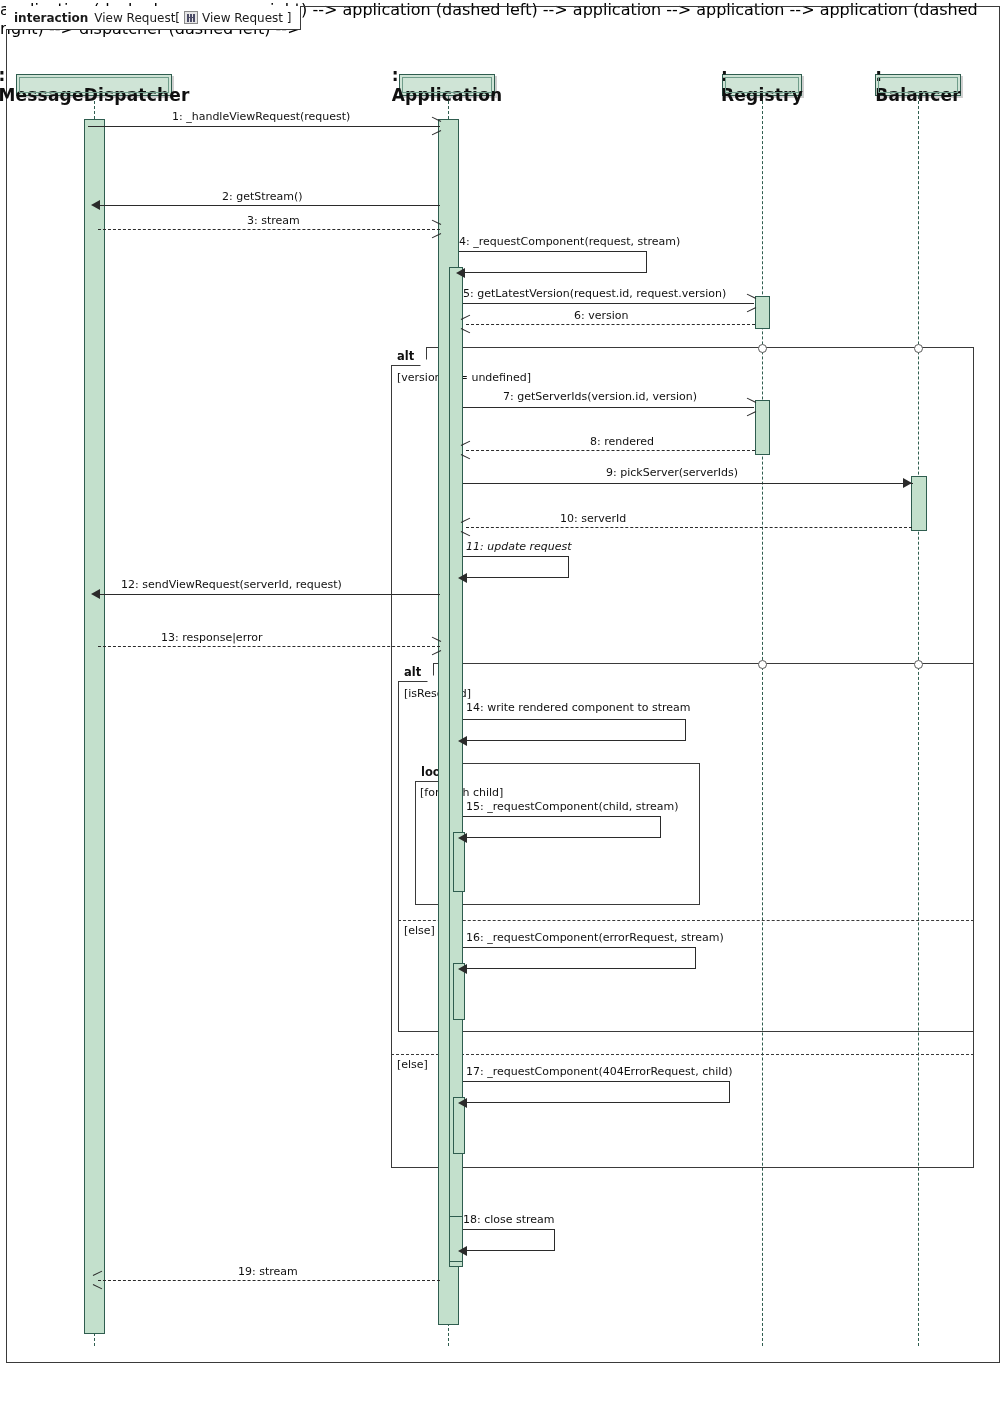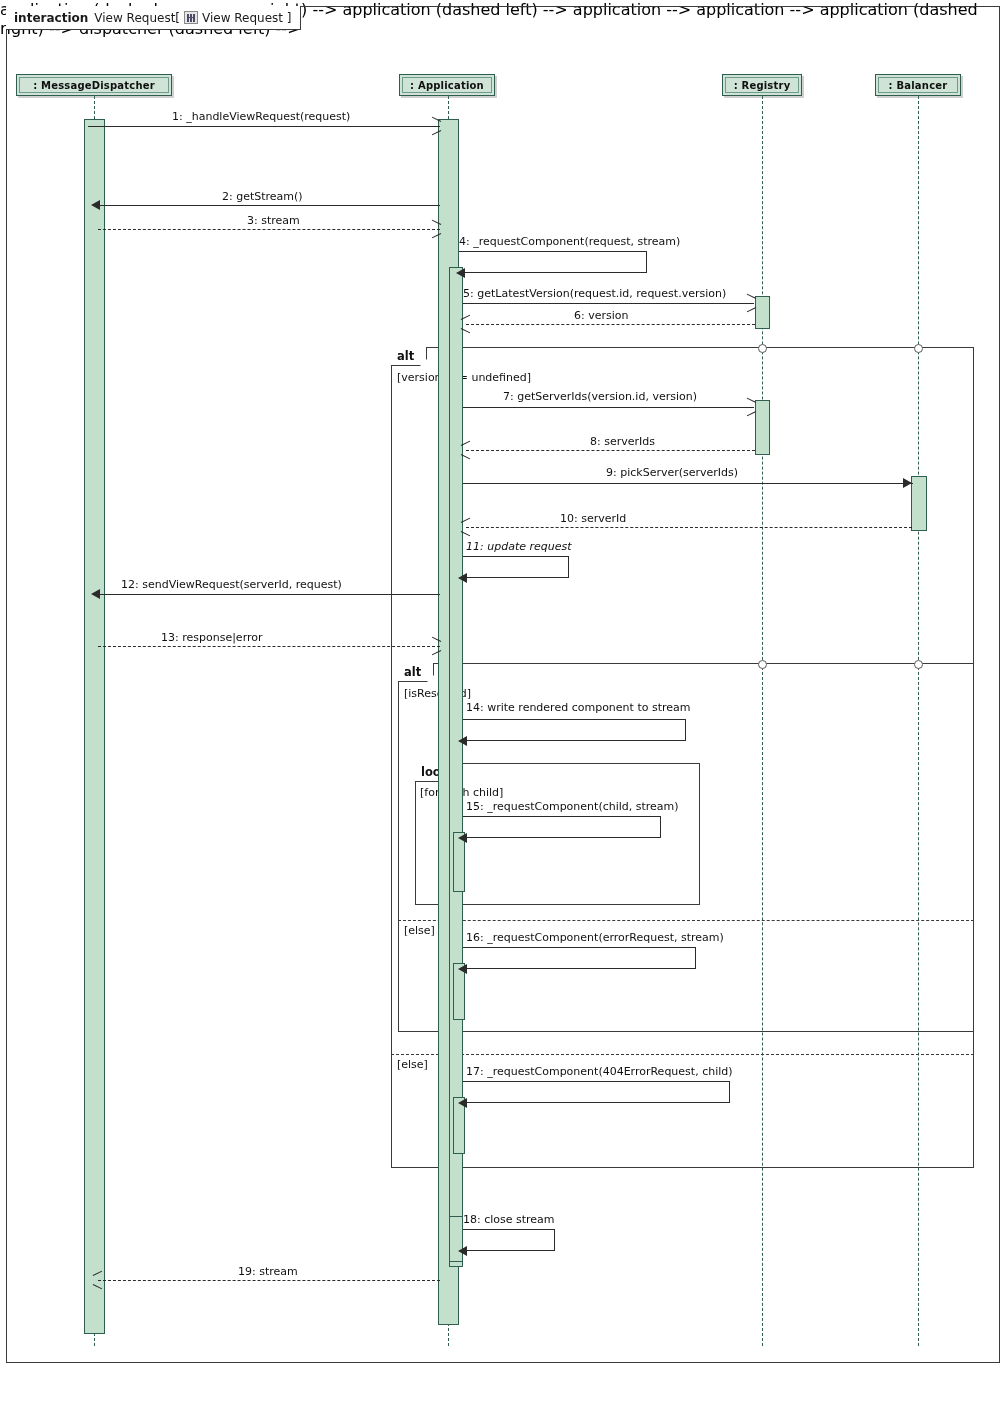--- a/index.html
+++ b/index.html
@@ -18,21 +18,21 @@
   .mini-icon{display:inline-block;width:14px;height:13px;border:1px solid #8a8a8a;background:#e6e6e6;
              margin:0 4px;position:relative;vertical-align:-2px;box-sizing:border-box;}
   .mini-icon i{position:absolute;background:#4a4a66;}
   .mini-icon i.v1{left:2px;top:2px;width:2px;height:8px;}
   .mini-icon i.v2{left:5px;top:2px;width:2px;height:8px;}
   .mini-icon i.v3{left:8px;top:2px;width:2px;height:8px;}
   .mini-icon i.h1{left:2px;top:5px;width:8px;height:1px;}
 
   
   .head{position:absolute;height:22px;border:1px solid #2f5d4f;background:#cfe4d6;box-sizing:border-box;
-        display:flex;align-items:center;justify-content:center;font-size:10px;font-weight:bold;color:#101010;
+        display:flex;align-items:center;justify-content:center;font-size:17px;font-weight:bold;color:#101010;
         box-shadow:2px 2px 0 rgba(120,120,120,.35);letter-spacing:.2px;}
   .head-inner{position:absolute;left:2px;top:2px;right:2px;bottom:2px;border:1px solid #6f9c8a;pointer-events:none;}
 
   
   .lifeline{position:absolute;width:0;border-left:1px dashed #2f5d4f;}
 
   
   .act{position:absolute;background:#c3e0cc;border:1px solid #2f5d4f;box-sizing:border-box;}
 
   
@@ -204,21 +204,21 @@
   <div class="mlabel" style="left:574px;top:309px;">6: version</div>
 
   
   <div class="msg" style="left:463px;top:407px;width:291px;"></div>
   <div class="arrow right-open" style="left:746px;top:402px;"></div>
   <div class="mlabel" style="left:503px;top:390px;">7: getServerIds(version.id, version)</div>
 
    application --&gt;
   <div class="msg dash" style="left:466px;top:450px;width:289px;"></div>
   <div class="arrow left-open" style="left:461px;top:445px;"></div>
-  <div class="mlabel" style="left:590px;top:435px;">8: serverIds</div>
+  <div class="mlabel" style="left:590px;top:435px;">8: rendered</div>
 
   
   <div class="msg" style="left:463px;top:483px;width:450px;"></div>
   <div class="arrow right-solid" style="left:903px;top:478px;"></div>
   <div class="mlabel" style="left:606px;top:466px;">9: pickServer(serverIds)</div>
 
    application --&gt;
   <div class="msg dash" style="left:466px;top:527px;width:446px;"></div>
   <div class="arrow left-open" style="left:461px;top:522px;"></div>
   <div class="mlabel" style="left:560px;top:512px;">10: serverId</div>

